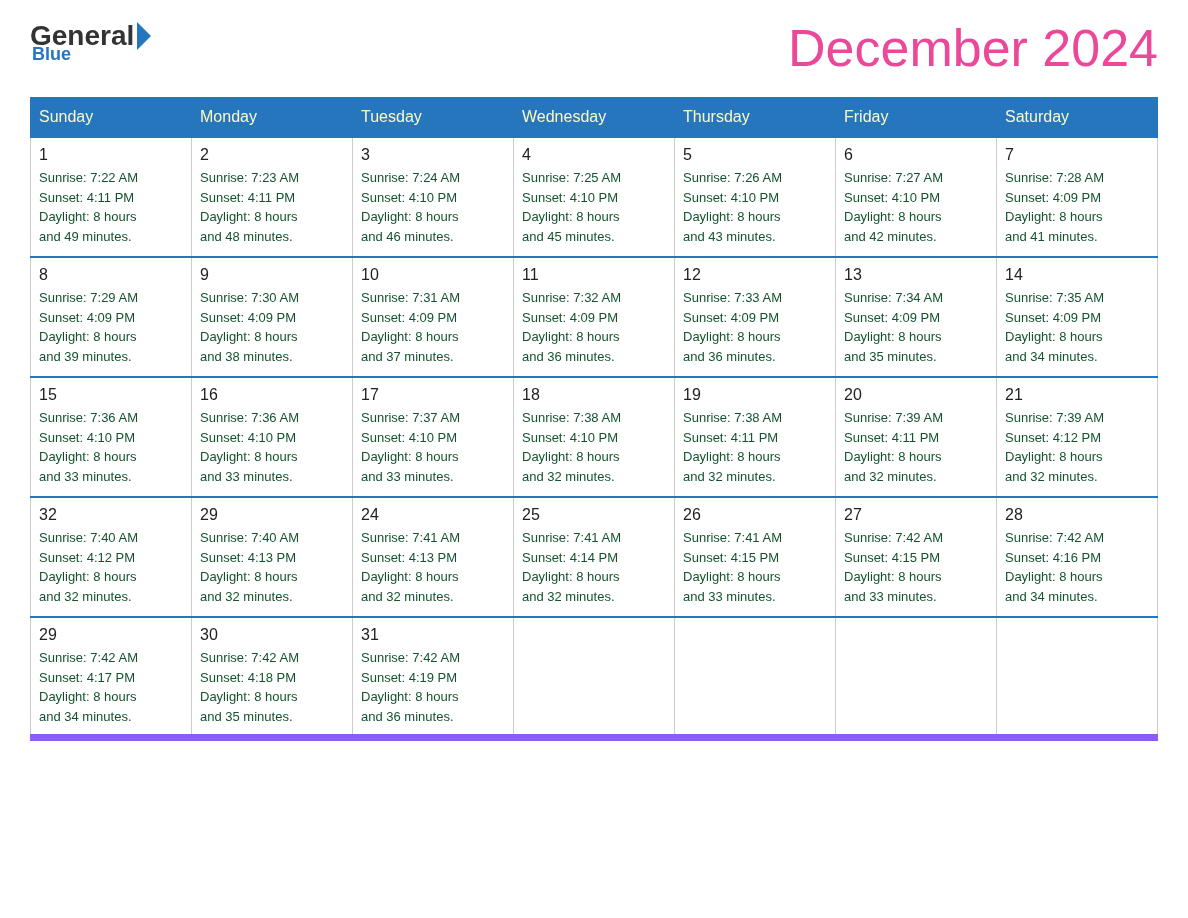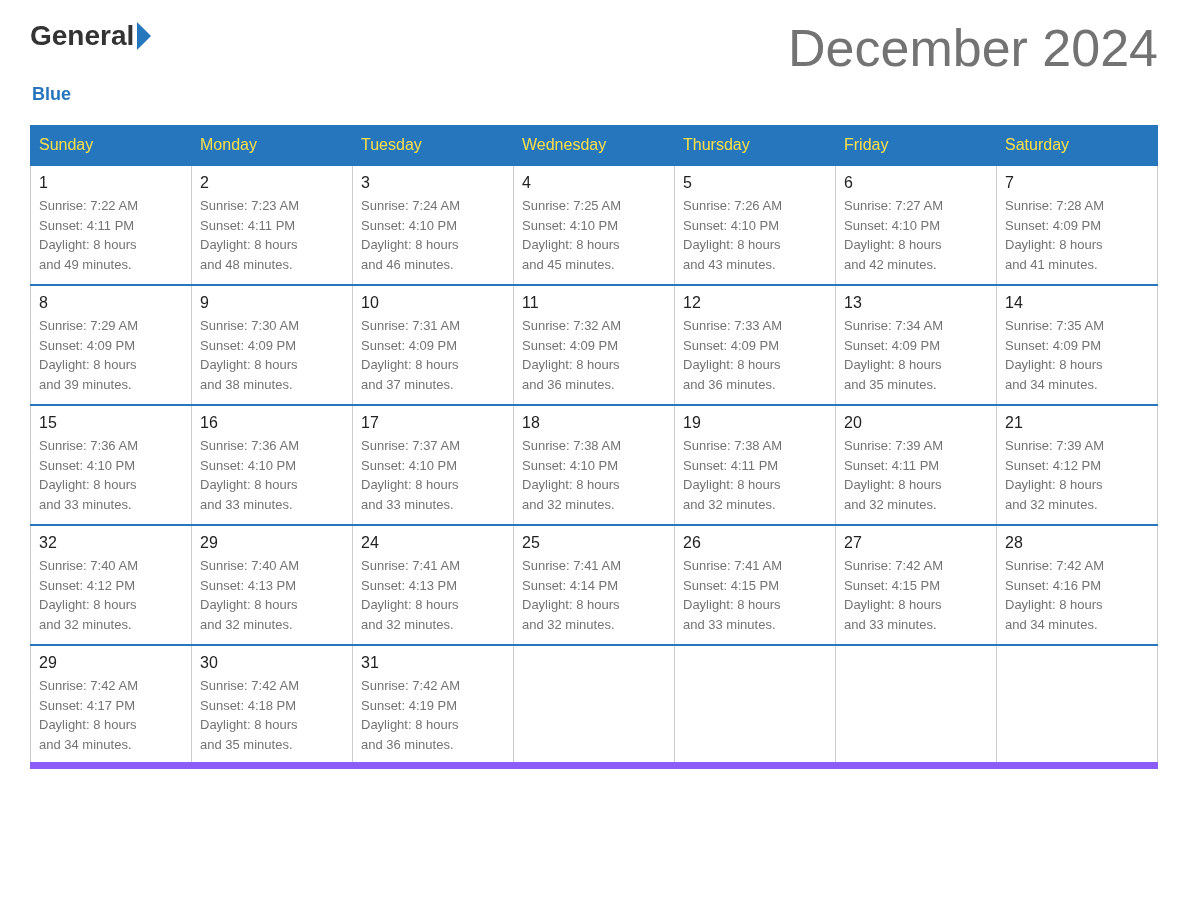--- a/index.html
+++ b/index.html
@@ -13,21 +13,20 @@
     .header {
       display: flex;
       justify-content: space-between;
       align-items: flex-start;
       margin-bottom: 20px;
     }
     .logo {
       display: flex;
       flex-direction: column;
       align-items: flex-start;
-      gap: 40px;
     }
     .logo-text {
       display: flex;
       align-items: center;
       font-size: 28px;
       font-weight: bold;
       color: #1a1a1a;
     }
     .logo-general {
       color: #333;
@@ -47,36 +46,36 @@
       font-weight: bold;
       margin-top: -8px;
       margin-left: 2px;
     }
     .title-section {
       text-align: right;
     }
     .month-title {
       font-size: 52px;
       font-weight: normal;
-      color: #737373;
+      color: #ec4899;
       line-height: 1.1;
     }
     .location-title {
       font-size: 22px;
       color: #555;
       margin-top: 5px;
     }
     table {
       width: 100%;
       border-collapse: collapse;
       table-layout: fixed;
     }
     th {
       background-color: #2676be;
-      color: #fde047;
+      color: #fef9c3;
       padding: 10px 8px;
       text-align: left;
       font-size: 16px;
       font-weight: normal;
       border: 1px solid #2676be;
     }
     td {
       vertical-align: top;
       padding: 8px 8px;
       border: 1px solid #ccc;
@@ -92,21 +91,21 @@
     .day-number {
       font-size: 16px;
       font-weight: normal;
       margin-bottom: 4px;
       display: block;
       color: #222;
     }
     .day-info {
       font-size: 13px;
       line-height: 1.5;
-      color: #737373;
+      color: #14532d;
     }
     tr:last-child td {
       border-bottom: 7px solid #8b5cf6;
     }
   </style>
 </head>
 <body>
 
 <div class="header">
   <div class="logo">

